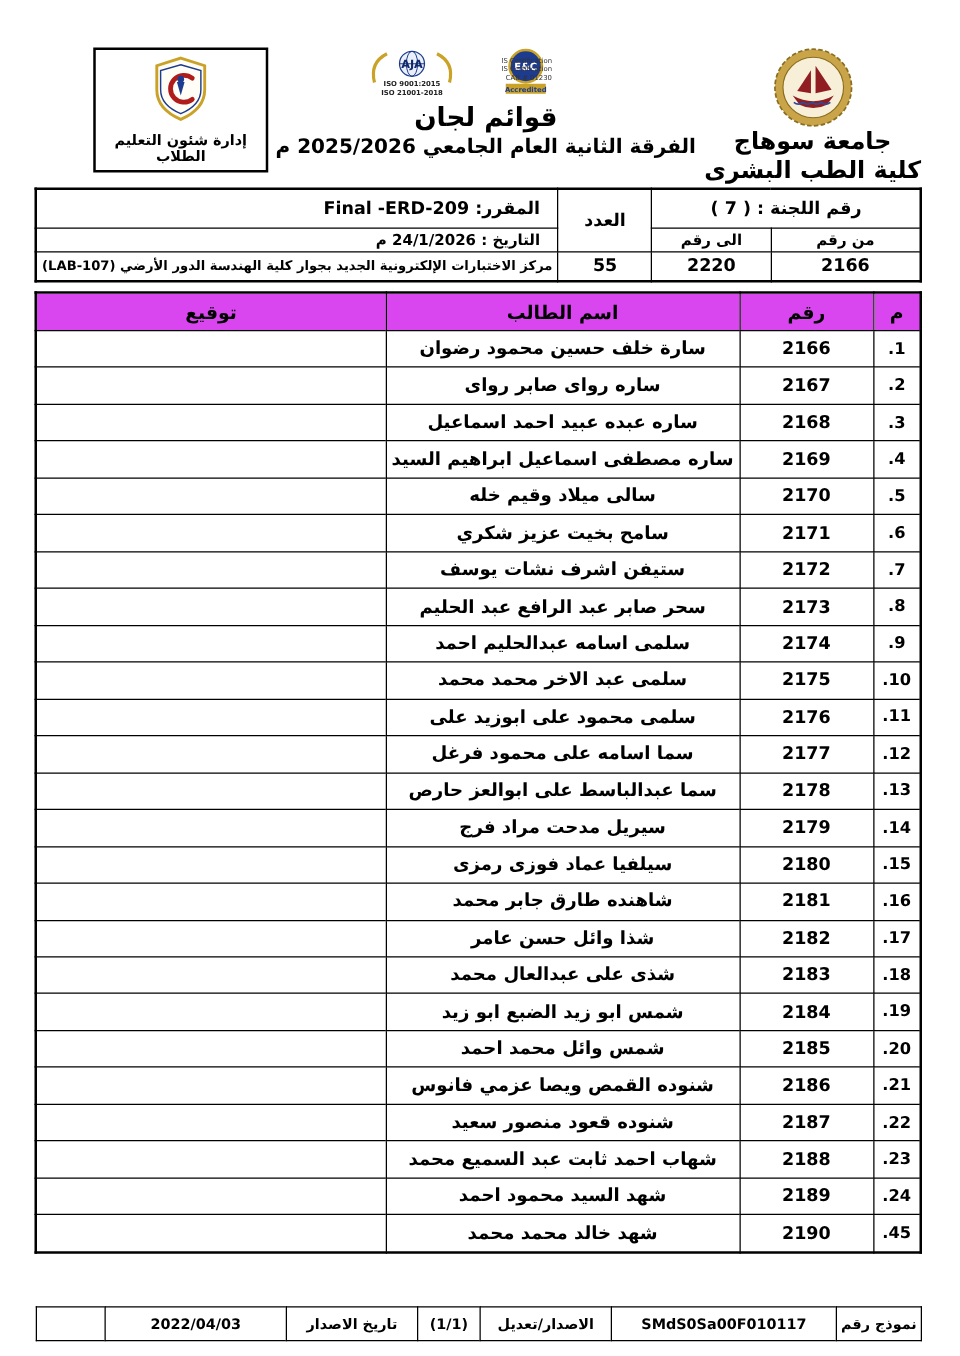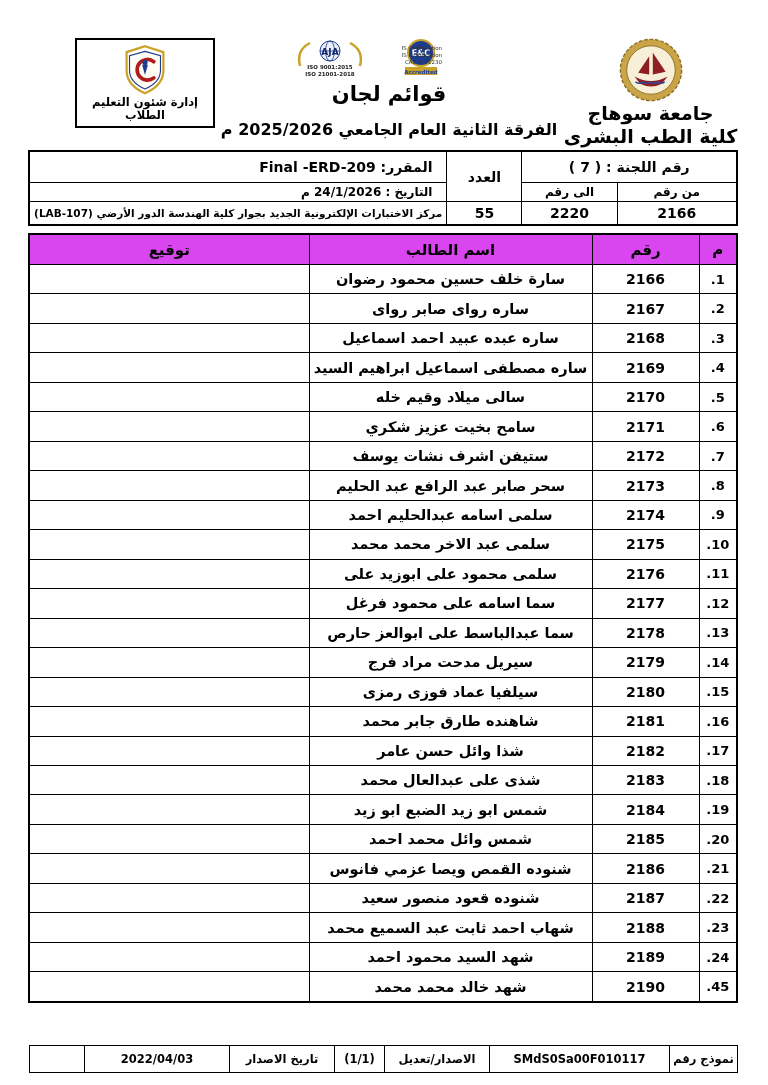--- a/index.html
+++ b/index.html
@@ -11,23 +11,23 @@
 
   
   .hdr{display:flex;align-items:flex-start;height:112px;}
   .uni{width:175px;display:flex;flex-direction:column;align-items:center;}
   .uni svg{width:64px;height:64px;}
   .uni-name,.fac-name{font-weight:bold;font-size:19px;line-height:1.2;text-align:center;}
   .hdr-center{flex:1;display:flex;flex-direction:column;align-items:center;}
   .badges{display:flex;gap:26px;align-items:flex-start;}
   .badges svg{width:92px;height:42px;}
   .doc-title{font-size:21px;font-weight:bold;margin-top:2px;}
-  .doc-subtitle{font-size:16px;font-weight:bold;margin-top:14px;}
+  .doc-subtitle{font-size:16px;font-weight:bold;margin-top:1px;}
   .admin-box{
-    width:140px;height:90px;margin-left:45px;border:2px solid #000;
+    width:140px;height:100px;margin-left:45px;border:2px solid #000;
     display:flex;flex-direction:column;align-items:center;justify-content:space-between;
     padding:4px 2px;box-sizing:border-box;
   }
   .admin-box svg{width:46px;height:54px;}
   .admin-label{font-size:11.5px;font-weight:bold;text-align:center;line-height:1.15;}
 
   svg text{font-family:"DejaVu Sans",sans-serif;}
 
   
   table{border-collapse:collapse;direction:rtl;}

